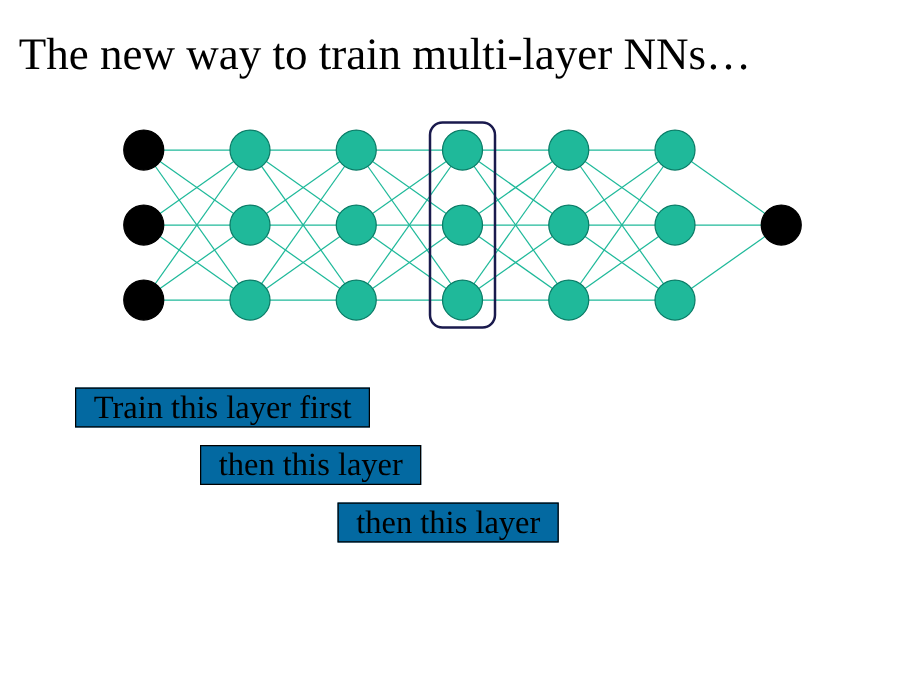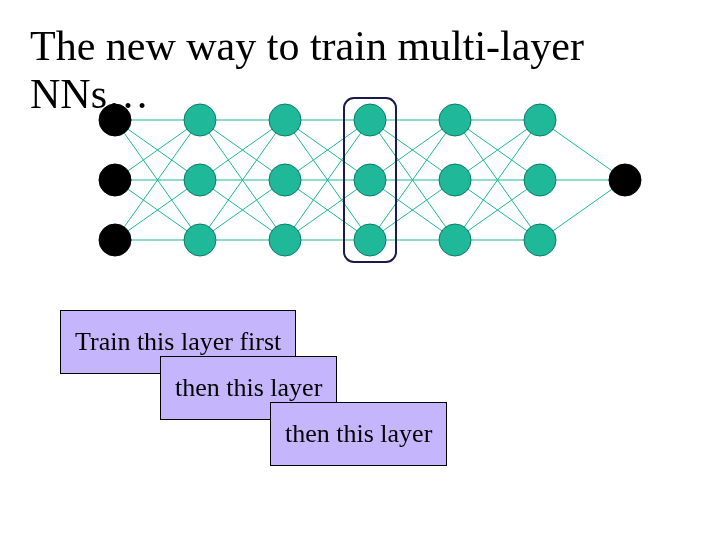--- a/index.html
+++ b/index.html
@@ -12,42 +12,42 @@
     color: #000;
   }
   .slide {
     position: relative;
     width: 720px;
     height: 540px;
   }
   .title {
     position: absolute;
     top: 22px;
-    left: 30px;
+    left: 15px;
     right: 30px;
-    font-size: 42px;
+    font-size: 36px;
     font-weight: 400;
     text-align: left;
   }
   .net {
     position: absolute;
     top: 90px;
     left: 90px;
     width: 560px;
     height: 180px;
   }
   .captions {
     position: absolute;
     top: 310px;
     left: 60px;
   }
   .cap {
-    background: #c4b5fd;
+    background: #0369a1;
     border: 1px solid #000;
-    padding: 16px 14px;
+    padding: 0 14px;
     font-size: 26px;
     position: absolute;
     white-space: nowrap;
   }
 </style>
 </head>
 <body>
 
 <div class="slide">
 

